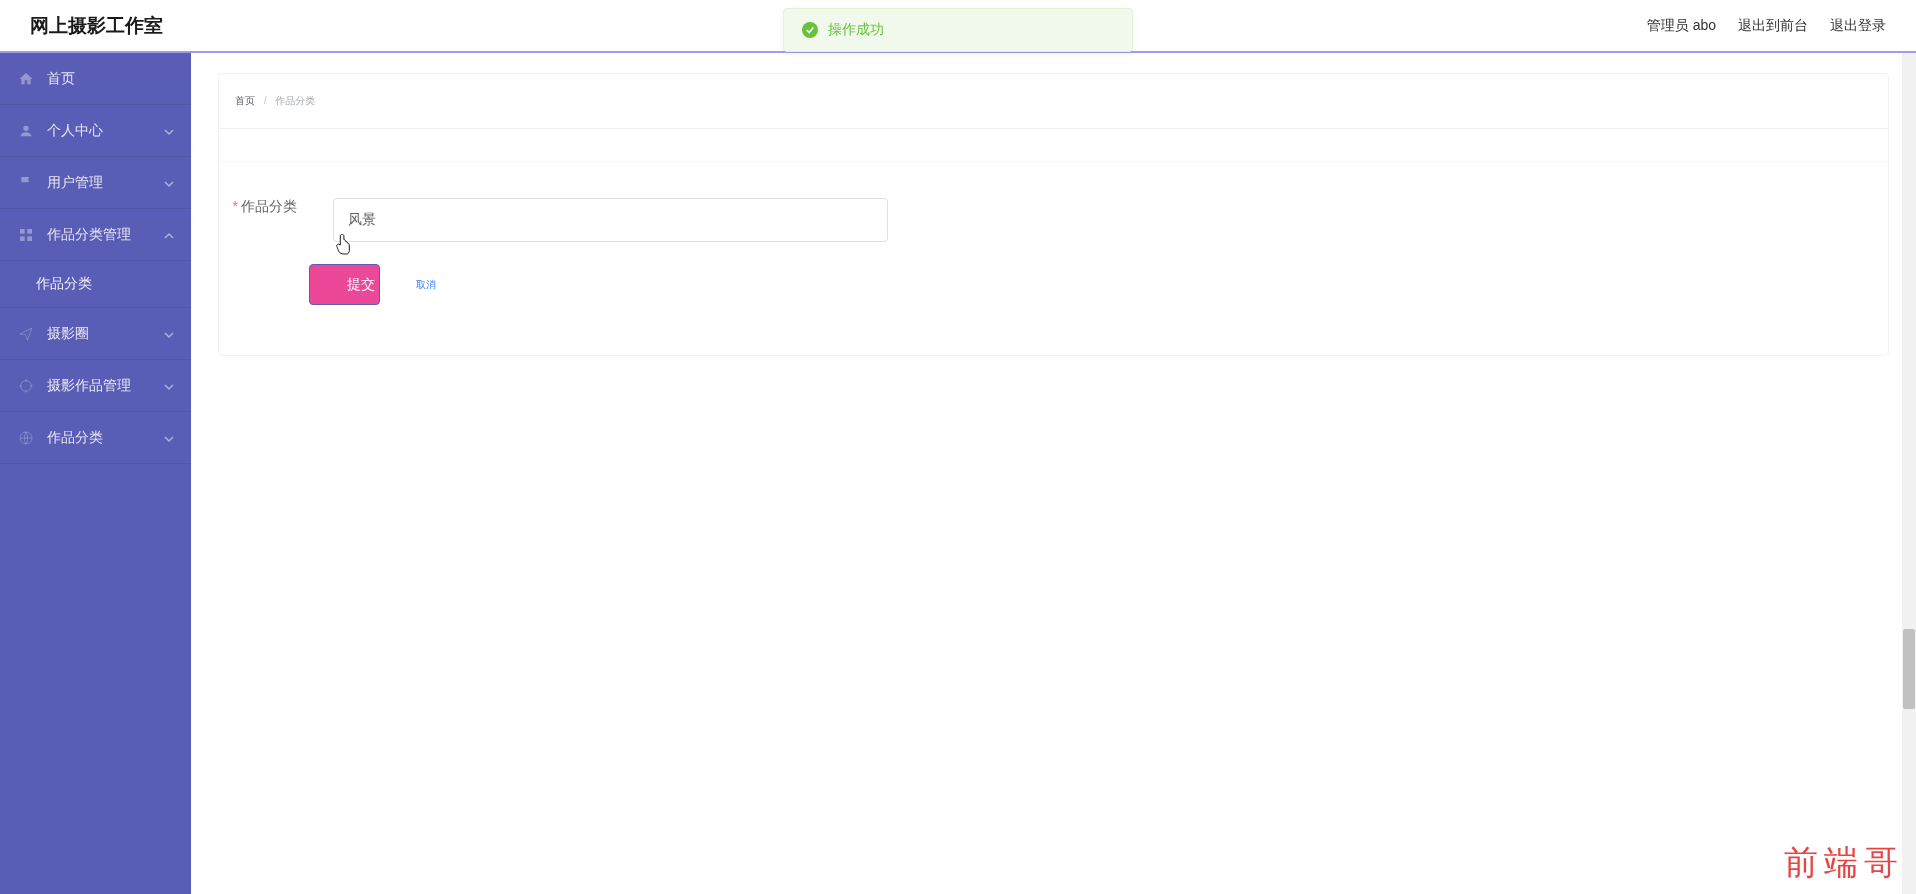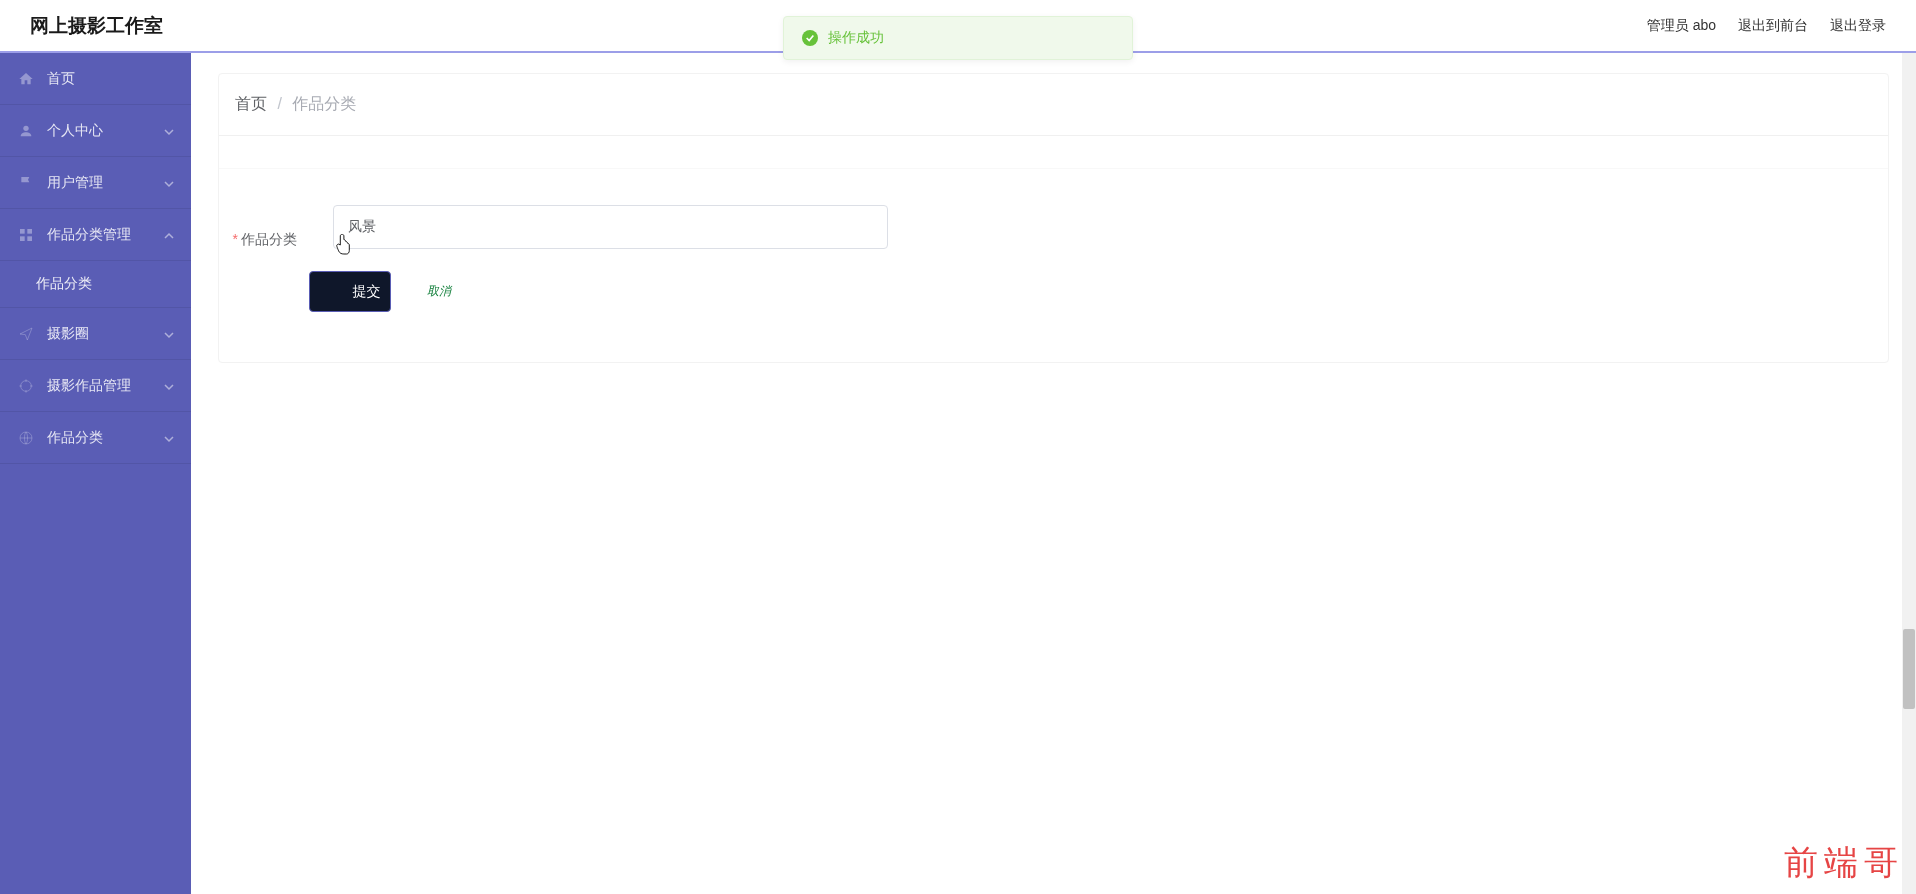--- a/index.html
+++ b/index.html
@@ -89,42 +89,42 @@
       overflow-y: auto;
       position: relative;
     }
     .main-wrapper {
       border: 1px solid #f2f2f2;
       border-radius: 4px;
     }
     .breadcrumb {
       padding: 20px 16px;
       color: #606266;
-      font-size: 16px;
+      font-size: 10px;
       border-bottom: 1px solid #f0f0f0;
     }
     .breadcrumb .home {
       color: #606266;
       cursor: pointer;
     }
     .breadcrumb .sep {
       color: #c0c4cc;
       margin: 0 6px;
     }
     .breadcrumb .current {
       color: #a8abb3;
     }
     .form-area {
       padding: 36px 12px 50px 12px;
       border-top: 1px solid #f8f8f8;
       margin-top: 32px;
     }
     .form-row {
       display: flex;
-      align-items: flex-end;
+      align-items: flex-start;
       margin-bottom: 22px;
     }
     .form-label {
       width: 78px;
       text-align: right;
       color: #606266;
       font-size: 14px;
       padding-right: 12px;
     }
     .form-label .req {
@@ -141,41 +141,40 @@
       color: #606266;
       margin-left: 24px;
     }
     .form-actions {
       display: flex;
       align-items: center;
       padding-left: 78px;
       gap: 36px;
     }
     .btn-primary {
-      background: #0f172a;
+      background: #ec4899;
       color: #fff;
       border: 1px solid #5a5db5;
       height: 41px;
-      width: 82px;
+      width: 71px;
       border-radius: 4px;
       font-size: 14px;
       cursor: pointer;
       padding-left: 33px;
     }
     .btn-text {
       background: transparent;
       border: none;
-      color: #15803d;
-      font-size: 12px;
-      cursor: pointer;
-      font-style: italic;
+      color: #3b82f6;
+      font-size: 10px;
+      cursor: pointer;
     }
     .toast {
       position: fixed;
-      top: 16px;
+      top: 8px;
       left: 50%;
       transform: translateX(-50%);
       min-width: 350px;
       padding: 12px 18px;
       background: #f0f9eb;
       border: 1px solid #e1f3d8;
       border-radius: 4px;
       display: flex;
       align-items: center;
       color: #67c23a;

